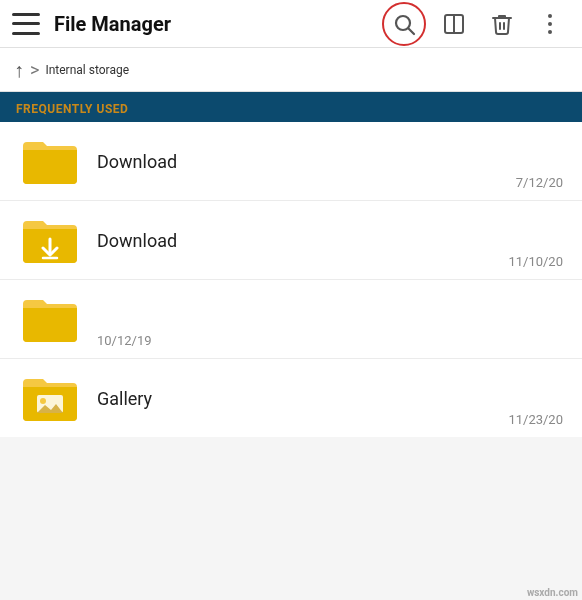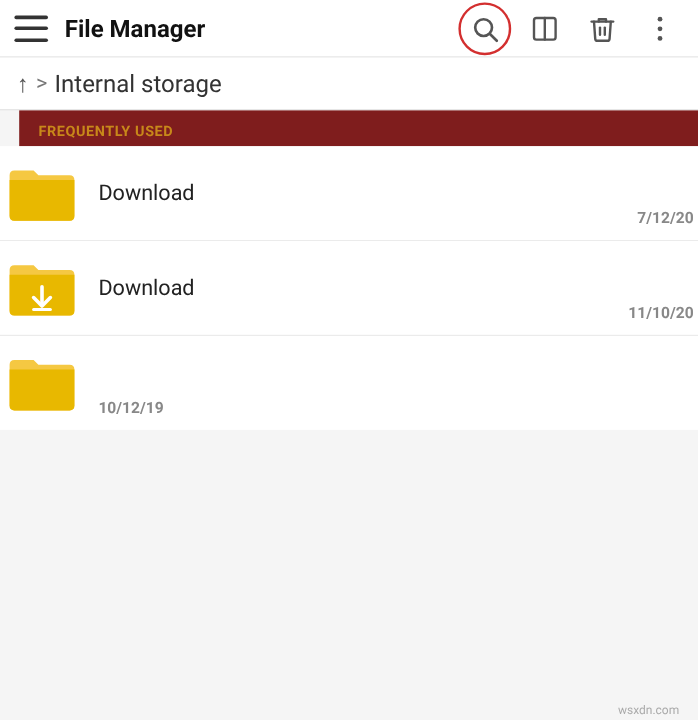--- a/index.html
+++ b/index.html
@@ -103,44 +103,43 @@
       line-height: 1;
     }
 
     .breadcrumb-sep {
       font-size: 18px;
       color: #777;
       margin-right: 6px;
     }
 
     .breadcrumb-path {
-      font-size: 20px;
+      font-size: 12px;
       color: #333;
     }
 
     
     .section-label {
       padding: 10px 16px 6px 16px;
       font-size: 12px;
       font-weight: bold;
       color: #c8881a;
       letter-spacing: 0.5px;
-      background: #7f1d1d;
-      margin-left: 16px;
+      background: #0c4a6e;
     }
 
     
     .file-list {
       background: #fff;
     }
 
     .file-item {
       display: flex;
       align-items: center;
-      padding: 10px 4px;
+      padding: 10px 19px;
       border-bottom: 1px solid #ebebeb;
       cursor: pointer;
       min-height: 78px;
       background: #fff;
     }
 
     .file-item:last-child {
       border-bottom: none;
     }
 
@@ -172,38 +171,38 @@
       color: #222;
       font-weight: 400;
     }
 
     .file-date {
       font-size: 13px;
       color: #888;
       margin-top: 4px;
       text-align: right;
       align-self: flex-end;
-      font-weight: bold;
     }
 
     .file-meta {
       display: flex;
       flex-direction: column;
       align-items: flex-end;
       justify-content: flex-end;
       align-self: flex-end;
     }
 
     
     .watermark {
       position: fixed;
       bottom: 2px;
-      right: 16px;
+      right: 4px;
       font-size: 10px;
       color: #aaa;
+      font-weight: bold;
     }
   </style>
 </head>
 <body>
 
 <div class="header">
   <div class="header-menu-icon">
     <span></span>
     <span></span>
     <span></span>
@@ -294,16 +293,34 @@
       <svg class="folder-svg" viewBox="0 0 58 50" fill="none">
         <path d="M2 10 Q2 6 6 6 L22 6 L26 10 L52 10 Q56 10 56 14 L56 44 Q56 48 52 48 L6 48 Q2 48 2 44 Z" fill="#F5C842"></path>
         <path d="M2 14 L56 14 L56 44 Q56 48 52 48 L6 48 Q2 48 2 44 Z" fill="#E8B800"></path>
       </svg>
     </div>
     <div class="file-meta">
       <span class="file-date">10/12/19</span>
     </div>
   </div>
 
+  <div class="file-item">
+    <div class="folder-icon-wrap">
+      <svg class="folder-svg" viewBox="0 0 58 50" fill="none">
+        <path d="M2 10 Q2 6 6 6 L22 6 L26 10 L52 10 Q56 10 56 14 L56 44 Q56 48 52 48 L6 48 Q2 48 2 44 Z" fill="#F5C842"></path>
+        <path d="M2 14 L56 14 L56 44 Q56 48 52 48 L6 48 Q2 48 2 44 Z" fill="#E8B800"></path>
+
+        <rect x="16" y="22" width="26" height="18" rx="2" fill="#fff" opacity="0.85"></rect>
+        <circle cx="22" cy="28" r="3" fill="#F5C842"></circle>
+        <polyline points="16,40 24,32 30,37 35,31 42,40" fill="#c8960a" opacity="0.7"></polyline>
+      </svg>
+    </div>
+    <div class="file-info">
+      <span class="file-name">Gallery</span>
+    </div>
+    <div class="file-meta">
+      <span class="file-date">11/23/20</span>
+    </div>
+  </div>
 
 </div>
 
 <div class="watermark">wsxdn.com</div>
 
 </body></html>

